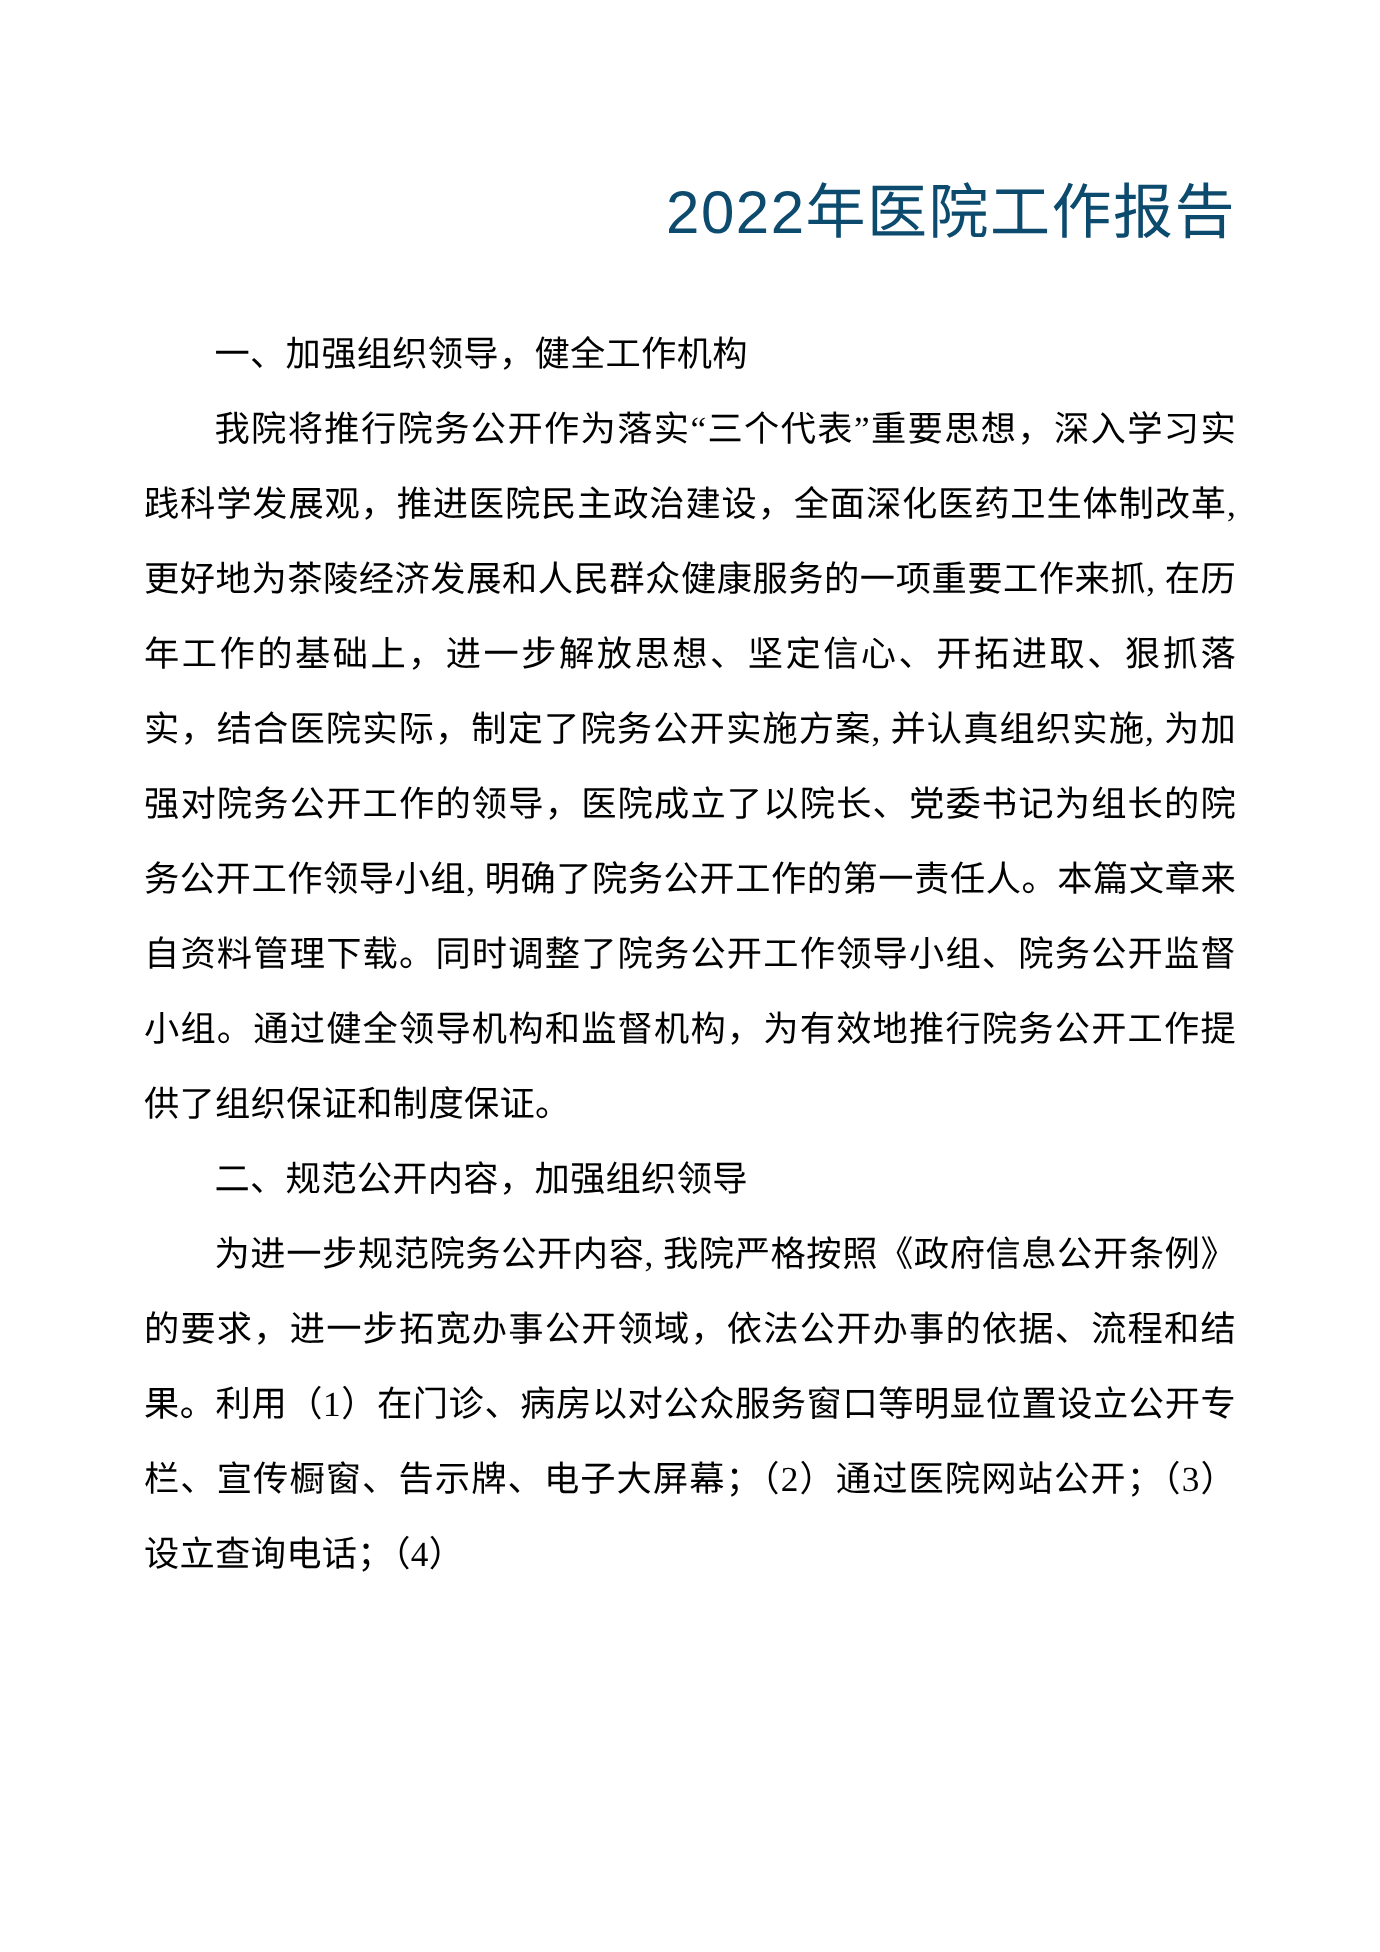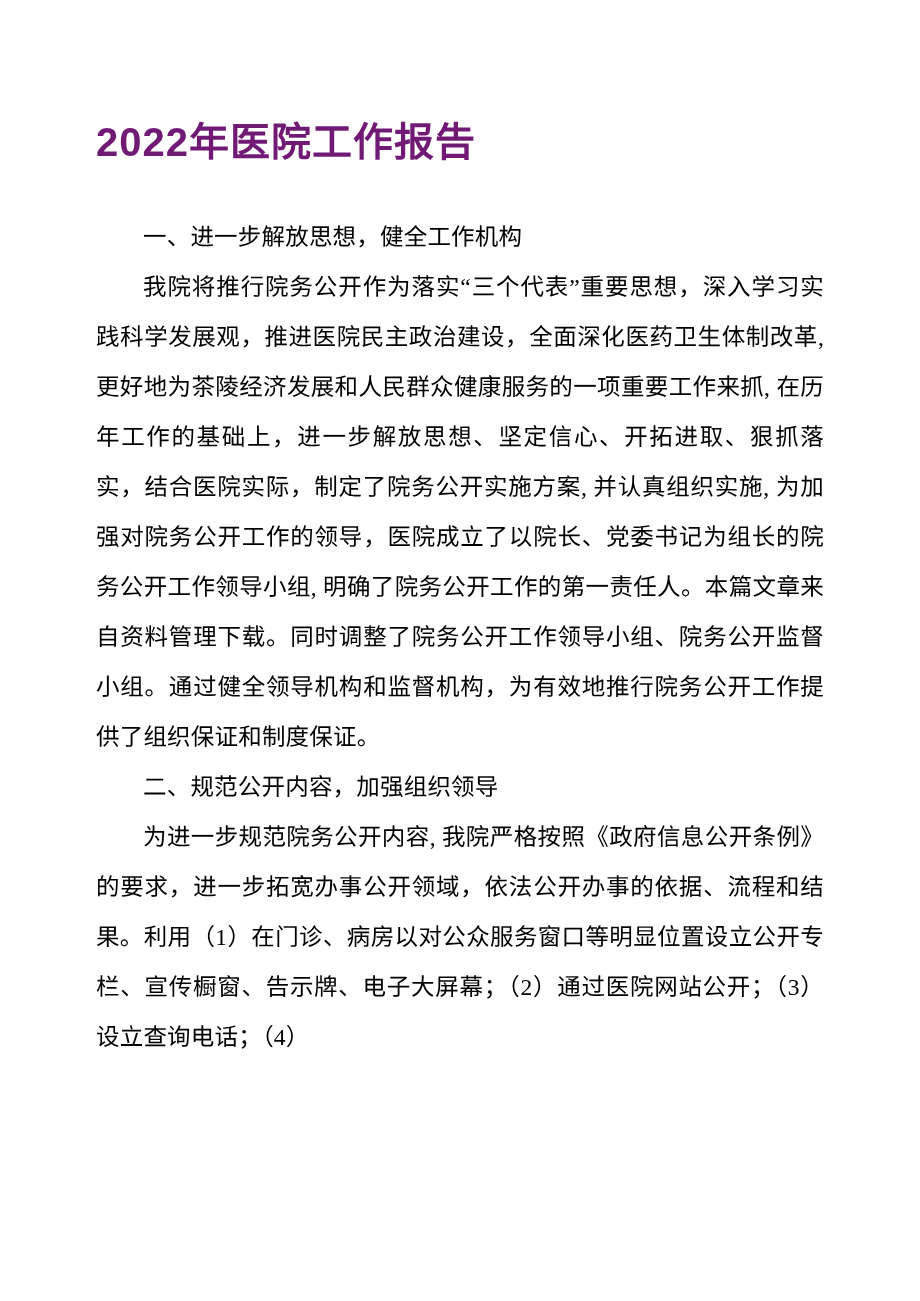--- a/index.html
+++ b/index.html
@@ -18,23 +18,23 @@
     position: relative;
     width: 920px;
     height: 1301px;
     box-sizing: border-box;
     padding: 118px 96px 0 96px;
     background: #ffffff;
   }
   .doc-title {
     font-family: "Liberation Sans", "DejaVu Sans", sans-serif;
     font-size: 40px;
-    font-weight: 700;
-    color: #701a75;
-    text-align: left;
+    font-weight: 400;
+    color: #0c4a6e;
+    text-align: right;
     letter-spacing: 1px;
     line-height: 1.2;
     margin: 0 0 46px 0;
     white-space: nowrap;
   }
   .body-text p {
     font-size: 23.5px;
     line-height: 50px;
     margin: 0;
     text-align: justify;
@@ -48,19 +48,19 @@
   }
 </style>
 </head>
 <body>
 
 <div class="page">
 
   <h1 class="doc-title">2022年医院工作报告</h1>
 
   <div class="body-text">
-    <p class="heading-para">一、进一步解放思想，健全工作机构</p>
+    <p class="heading-para">一、加强组织领导，健全工作机构</p>
     <p>我院将推行院务公开作为落实“三个代表”重要思想，深入学习实践科学发展观，推进医院民主政治建设，全面深化医药卫生体制改革, 更好地为茶陵经济发展和人民群众健康服务的一项重要工作来抓, 在历年工作的基础上，进一步解放思想、坚定信心、开拓进取、狠抓落实，结合医院实际，制定了院务公开实施方案, 并认真组织实施, 为加强对院务公开工作的领导，医院成立了以院长、党委书记为组长的院务公开工作领导小组, 明确了院务公开工作的第一责任人。本篇文章来自资料管理下载。同时调整了院务公开工作领导小组、院务公开监督小组。通过健全领导机构和监督机构，为有效地推行院务公开工作提供了组织保证和制度保证。</p>
     <p class="heading-para">二、规范公开内容，加强组织领导</p>
     <p>为进一步规范院务公开内容, 我院严格按照《政府信息公开条例》的要求，进一步拓宽办事公开领域，依法公开办事的依据、流程和结果。利用（1）在门诊、病房以对公众服务窗口等明显位置设立公开专栏、宣传橱窗、告示牌、电子大屏幕；（2）通过医院网站公开；（3）设立查询电话；（4）</p>
   </div>
 
 </div>
 
 </body></html>

